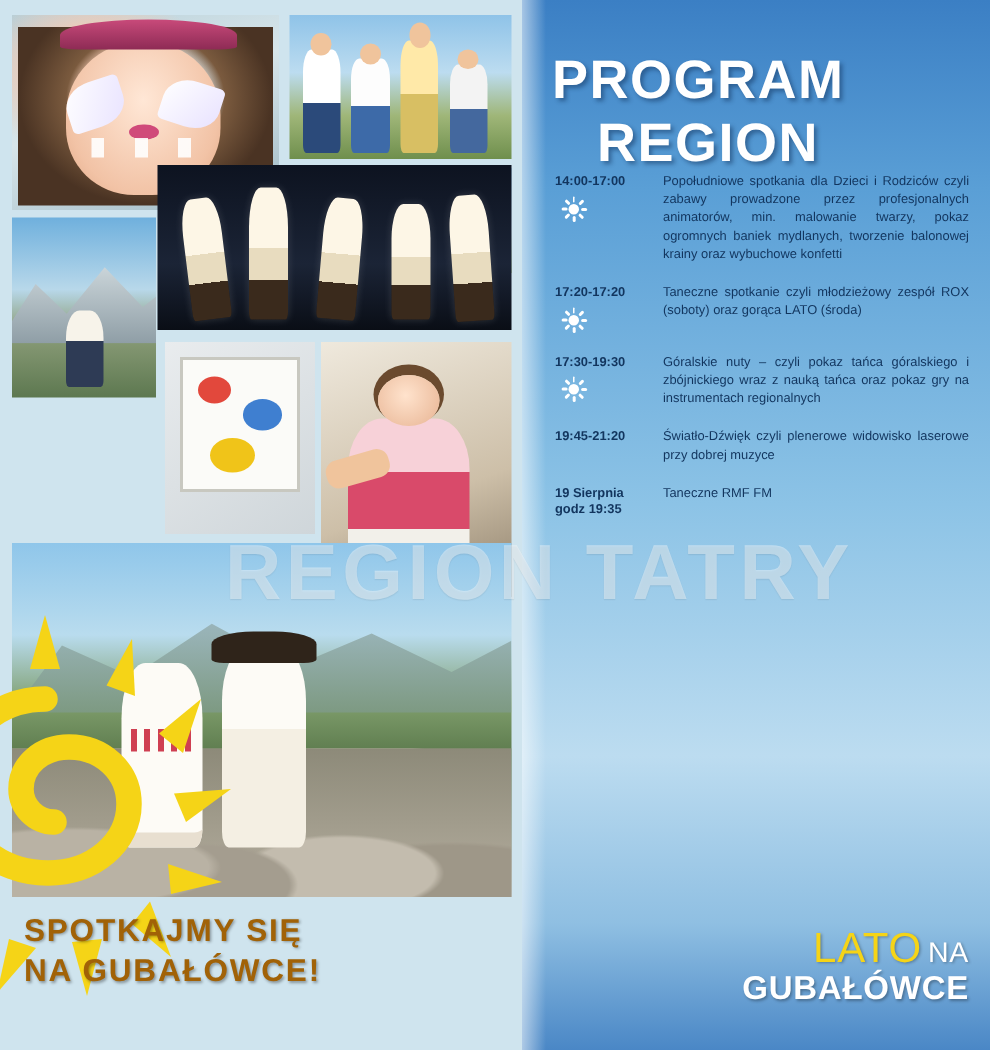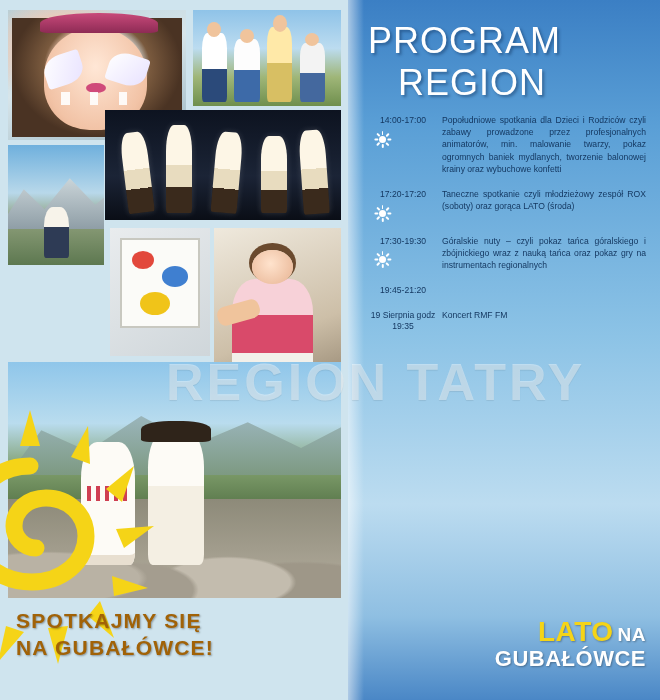--- a/index.html
+++ b/index.html
@@ -217,43 +217,43 @@
     position:relative;
     width:312px;height:700px;
     background:linear-gradient(180deg,#3b7fc4 0%,#5a9fd6 18%,#8cc3e6 48%,#bcdcf0 72%,#8fbfe2 88%,#4a87c6 100%);
     overflow:hidden;
   }
   .right:before{
     content:"";position:absolute;left:0;top:0;width:16px;height:100%;
     background:linear-gradient(90deg,rgba(255,255,255,.55),rgba(255,255,255,0));
   }
   .title{
-    position:absolute;left:20px;top:20px;width:282px;
+    position:absolute;left:20px;top:32px;width:282px;
     color:#ffffff;
-    font-weight:normal;
+    font-weight:bold;
     font-size:36px;
     letter-spacing:1px;
     line-height:1.18;
     text-shadow:2px 2px 3px rgba(10,40,80,.45);
   }
   .title .l2{padding-left:30px;display:block;}
 
   .schedule{
     position:absolute;left:22px;top:114px;width:276px;
   }
   .item{
     display:flex;
     margin-bottom:13px;
   }
   .item .time{
     width:66px;flex:0 0 66px;
-    font-size:8.6px;font-weight:normal;color:#12355e;
+    font-size:8.6px;font-weight:bold;color:#12355e;
     line-height:1.25;
     padding-top:1px;
-    text-align:center;
+    text-align:left;
   }
   .item .desc{
     flex:1;
     font-size:8.6px;color:#12355e;line-height:1.42;
     text-align:justify;
   }
   .sunicon{
     position:relative;width:17px;height:17px;margin:5px 0 0 4px;
   }
   .sunicon .core{
@@ -270,32 +270,32 @@
   .sun-big{
     position:absolute;left:-98px;top:408px;width:260px;height:260px;
     z-index:7;pointer-events:none;
   }
 
   .lato-block{
     position:absolute;right:14px;bottom:28px;text-align:right;
     z-index:9;
   }
   .lato-line1{
-    font-size:28px;font-weight:bold;color:#f5d417;letter-spacing:.5px;
+    font-size:28px;font-weight:normal;color:#f5d417;letter-spacing:.5px;
     text-shadow:1px 1px 2px rgba(0,0,0,.3);
   }
   .lato-line1 .na{color:#ffffff;font-size:19px;margin-left:4px;}
   .lato-line2{
     font-size:22px;font-weight:bold;color:#ffffff;letter-spacing:.5px;
     text-shadow:1px 1px 2px rgba(0,0,0,.3);
     margin-top:-2px;
   }
 
   .watermark{
-    position:absolute;left:166px;top:352px;
+    position:absolute;left:150px;top:352px;
     font-size:52px;font-weight:bold;color:rgba(255,255,255,.42);
     letter-spacing:3px;
     z-index:10;pointer-events:none;
     text-shadow:0 1px 1px rgba(0,0,0,.08);
     white-space:nowrap;
   }
 </style>
 </head>
 <body>
 
@@ -433,27 +433,28 @@
               <i style="transform:rotate(315deg)"></i>
           </div>
         </div>
         <div class="desc">Góralskie nuty – czyli pokaz tańca góralskiego i zbójnickiego wraz z nauką tańca oraz  pokaz gry na instrumentach regionalnych</div>
       </div>
 
       <div class="item">
         <div class="timecol">
           <div class="time">19:45-21:20</div>
         </div>
+        <div class="desc">Światło-Dźwięk czyli plenerowe widowisko laserowe przy dobrej muzyce</div>
       </div>
 
       <div class="item">
         <div class="timecol">
           <div class="time">19 Sierpnia godz 19:35</div>
         </div>
-        <div class="desc">Koncert RMF FM</div>
+        <div class="desc">Taneczne RMF FM</div>
       </div>
 
     </div>
 
     <div class="lato-block">
       <div class="lato-line1">
         <span>LATO</span><span class="na">NA</span>
       </div>
       <div class="lato-line2">GUBAŁÓWCE</div>
     </div>

